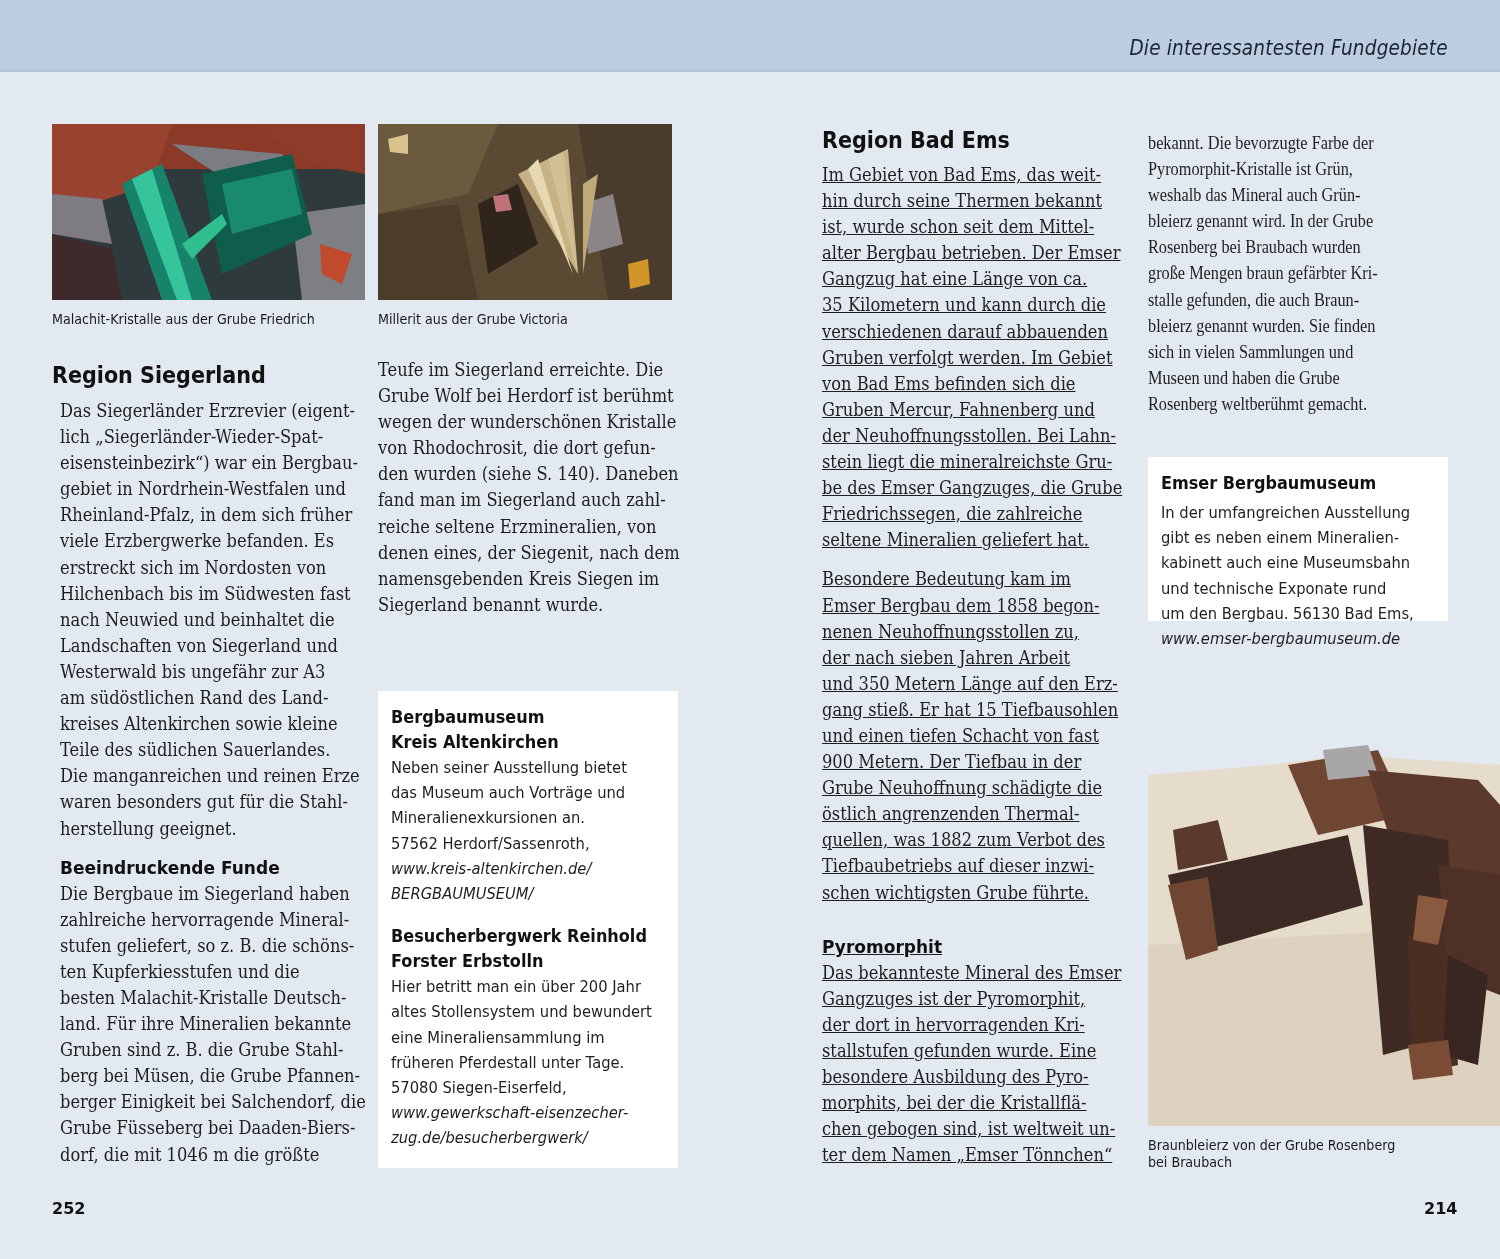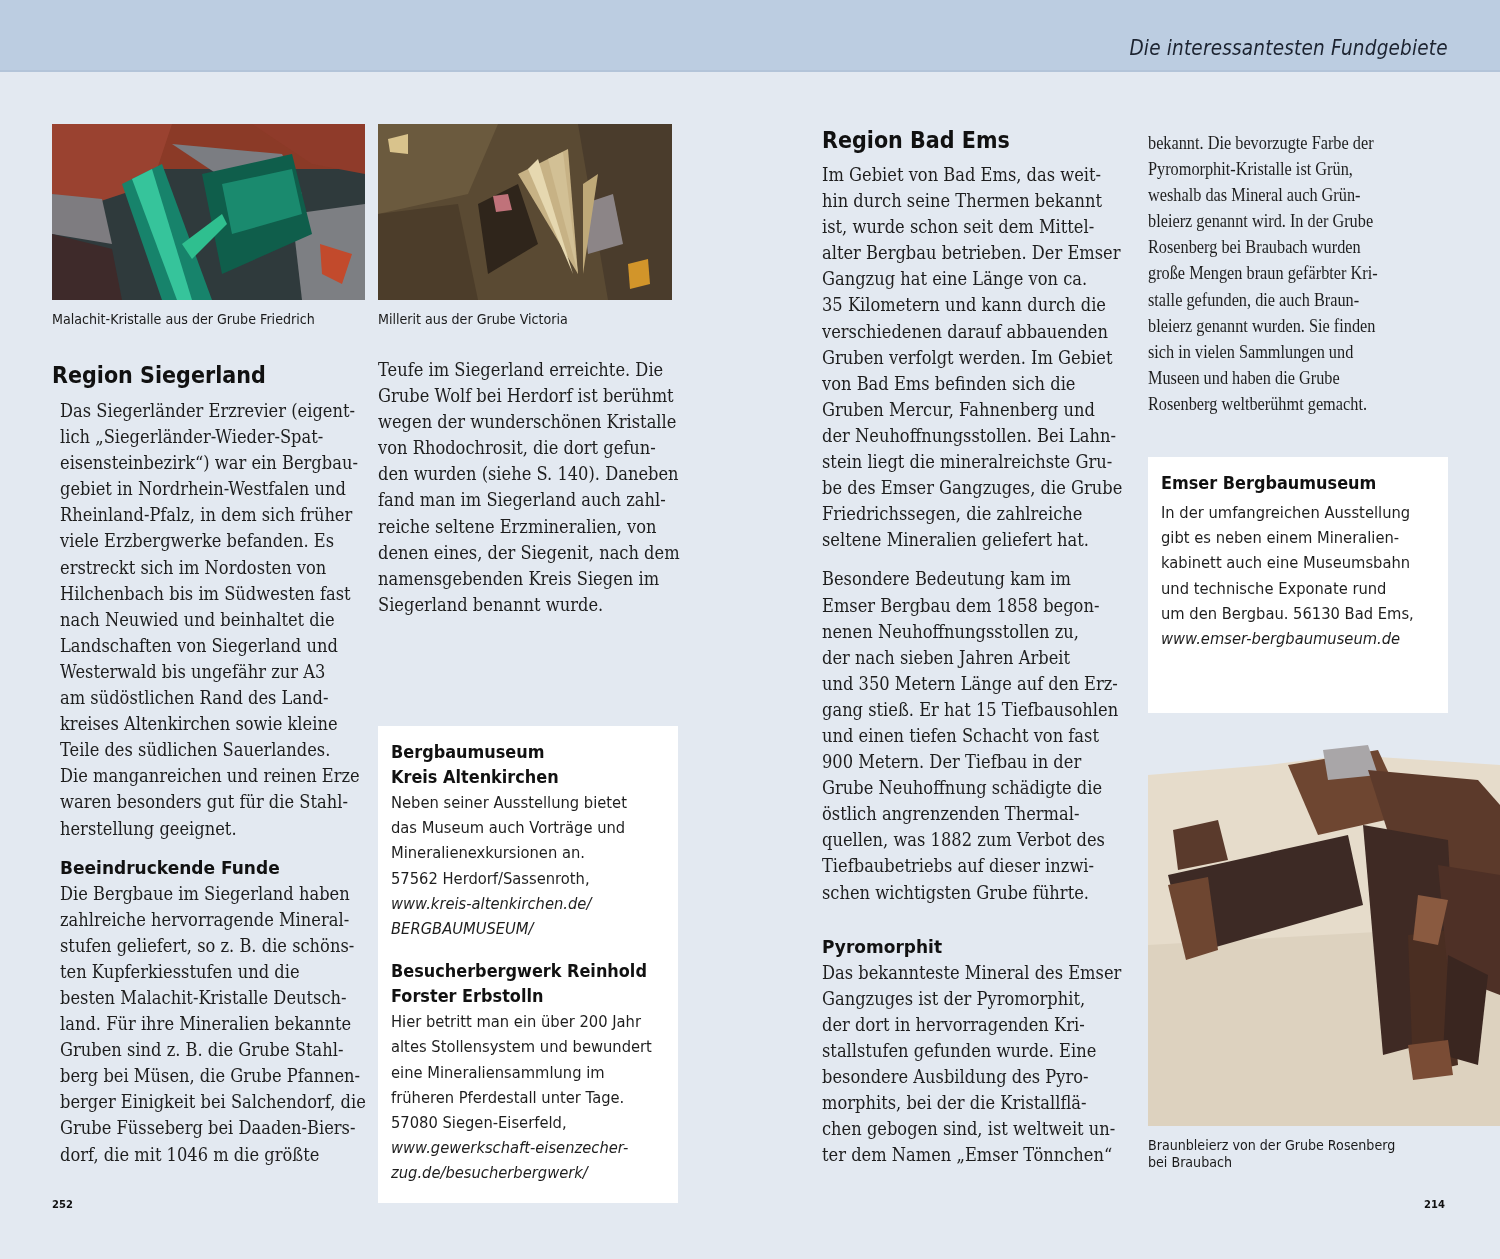--- a/index.html
+++ b/index.html
@@ -67,21 +67,21 @@
   .infobox .ib-line {
     display: block; font-size: 16px; line-height: 25.2px; color: #1e1e1e;
     white-space: nowrap;
     transform: scaleX(0.92); transform-origin: left top;
   }
   .infobox .ib-link { font-style: italic; }
   .infobox .ib-gap { height: 18px; }
   .page-num {
     position: absolute; top: 1199px;
     font-family: "DejaVu Sans", "Liberation Sans", sans-serif;
-    font-weight: bold; font-size: 10px; color: #111;
+    font-weight: bold; font-size: 16px; color: #111;
   }
 </style>
 </head>
 <body>
 
 <div class="header-bar">
   <span class="running-head">Die interessantesten Fundgebiete</span>
 </div>
 
 <div>
@@ -170,21 +170,21 @@
     <span class="line">wegen der wunderschönen Kristalle</span>
     <span class="line">von Rhodochrosit, die dort gefun-</span>
     <span class="line">den wurden (siehe S. 140). Daneben</span>
     <span class="line">fand man im Siegerland auch zahl-</span>
     <span class="line">reiche seltene Erzmineralien, von</span>
     <span class="line">denen eines, der Siegenit, nach dem</span>
     <span class="line">namensgebenden Kreis Siegen im</span>
     <span class="line">Siegerland benannt wurde.</span>
   </div>
 
-  <div class="infobox" style="left:378px;top:691px;width:300px;height:477px;margin-top:35px;">
+  <div class="infobox" style="left:378px;top:691px;width:300px;height:477px;">
     <div>
       <span class="ib-title">Bergbaumuseum</span>
       <span class="ib-title">Kreis Altenkirchen</span>
       <span class="ib-line">Neben seiner Ausstellung bietet</span>
       <span class="ib-line">das Museum auch Vorträge und</span>
       <span class="ib-line">Mineralienexkursionen an.</span>
       <span class="ib-line">57562 Herdorf/Sassenroth,</span>
       <span class="ib-line ib-link">www.kreis-altenkirchen.de/</span>
       <span class="ib-line ib-link">BERGBAUMUSEUM/</span>
     </div>
@@ -202,21 +202,21 @@
     </div>
   </div>
 
   <span class="page-num" style="left:52px;">252</span>
 </div>
 
 <div>
 
   <div class="h2" style="left:822px;top:127px;">Region Bad Ems</div>
 
-  <div class="body-col" style="left:822px;top:162px;width:310px;">
+  <div class="body-col" style="left:822px;top:162px;width:310px;text-decoration:underline;">
     <div>
       <span class="line">Im Gebiet von Bad Ems, das weit-</span>
       <span class="line">hin durch seine Thermen bekannt</span>
       <span class="line">ist, wurde schon seit dem Mittel-</span>
       <span class="line">alter Bergbau betrieben. Der Emser</span>
       <span class="line">Gangzug hat eine Länge von ca.</span>
       <span class="line">35 Kilometern und kann durch die</span>
       <span class="line">verschiedenen darauf abbauenden</span>
       <span class="line">Gruben verfolgt werden. Im Gebiet</span>
       <span class="line">von Bad Ems befinden sich die</span>
@@ -264,21 +264,21 @@
     <span class="line">bleierz genannt wird. In der Grube</span>
     <span class="line">Rosenberg bei Braubach wurden</span>
     <span class="line">große Mengen braun gefärbter Kri-</span>
     <span class="line">stalle gefunden, die auch Braun-</span>
     <span class="line">bleierz genannt wurden. Sie finden</span>
     <span class="line">sich in vielen Sammlungen und</span>
     <span class="line">Museen und haben die Grube</span>
     <span class="line">Rosenberg weltberühmt gemacht.</span>
   </div>
 
-  <div class="infobox" style="left:1148px;top:457px;width:300px;height:256px;">
+  <div class="infobox" style="left:1148px;top:457px;width:300px;height:164px;">
     <span class="ib-title">Emser Bergbaumuseum</span>
     <div style="height:4px;"></div>
     <span class="ib-line">In der umfangreichen Ausstellung</span>
     <span class="ib-line">gibt es neben einem Mineralien-</span>
     <span class="ib-line">kabinett auch eine Museumsbahn</span>
     <span class="ib-line">und technische Exponate rund</span>
     <span class="ib-line">um den Bergbau. 56130 Bad Ems,</span>
     <span class="ib-line ib-link">www.emser-bergbaumuseum.de</span>
   </div>
 

